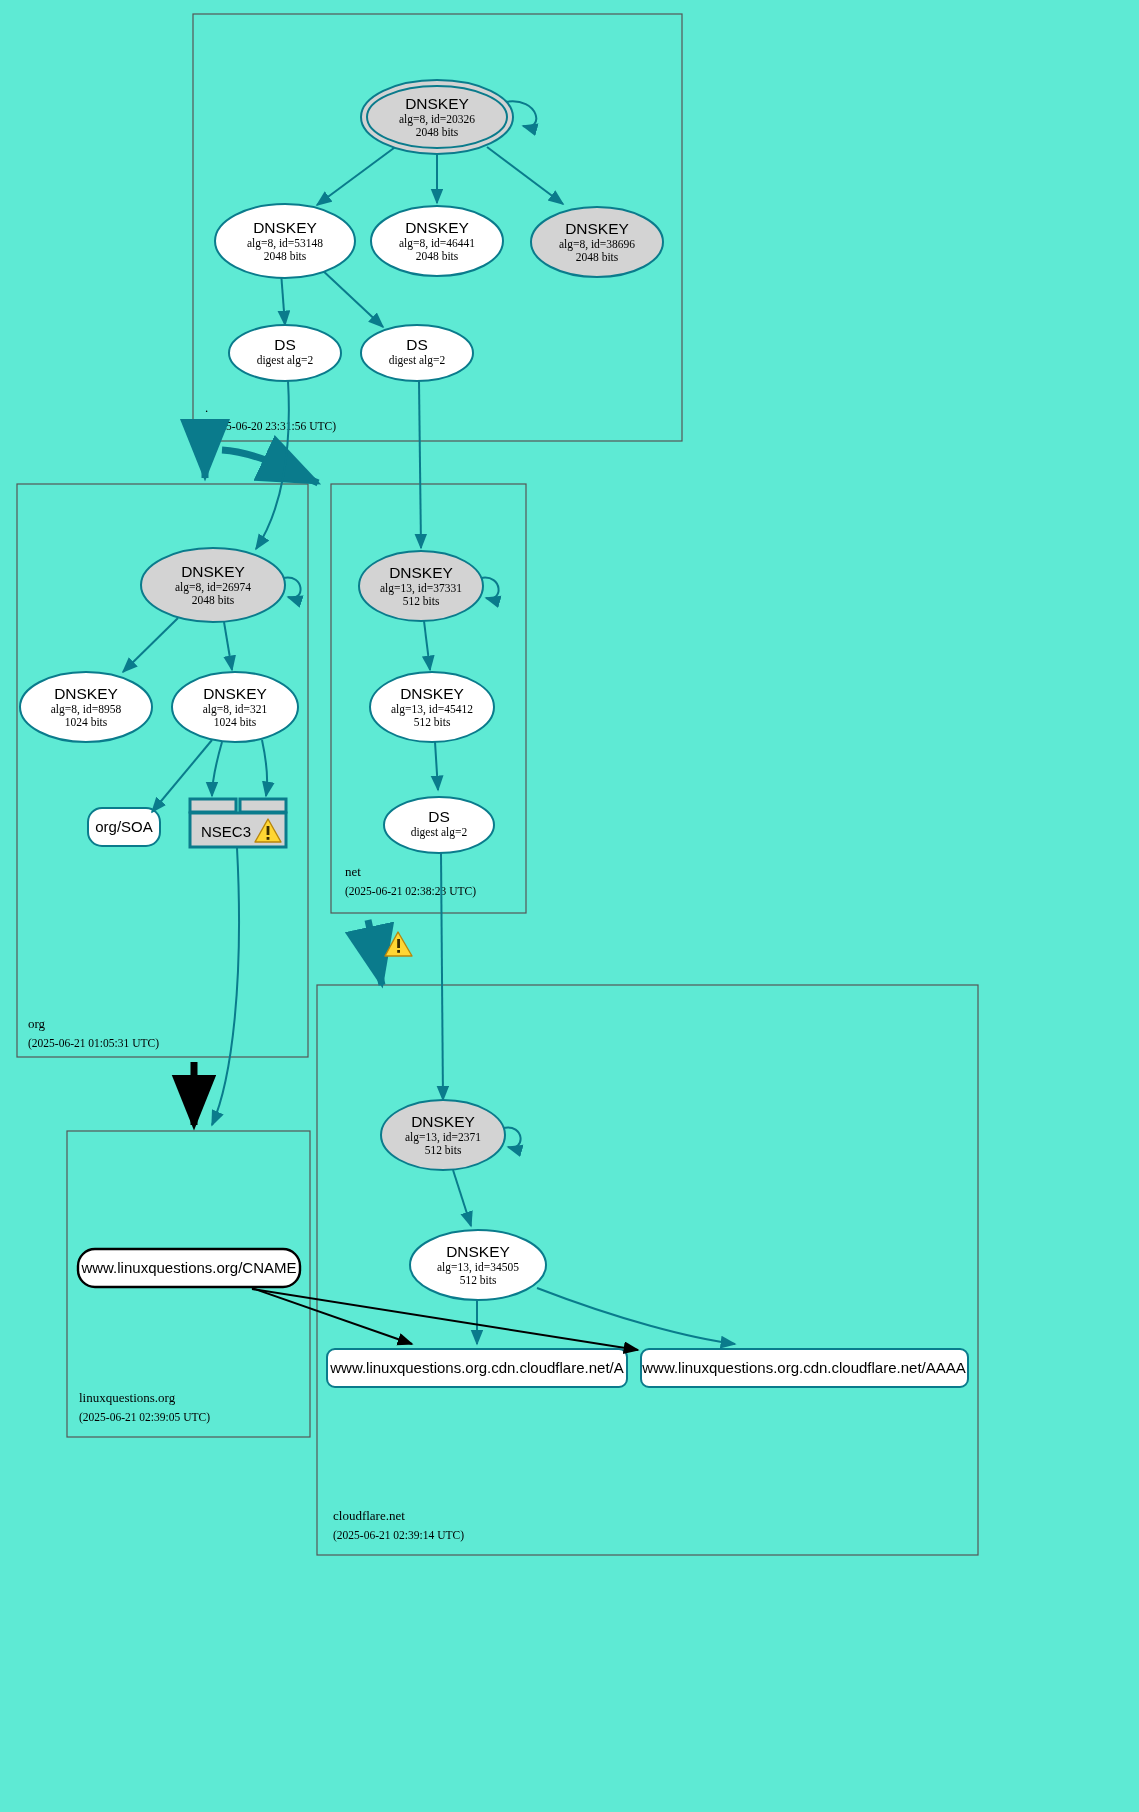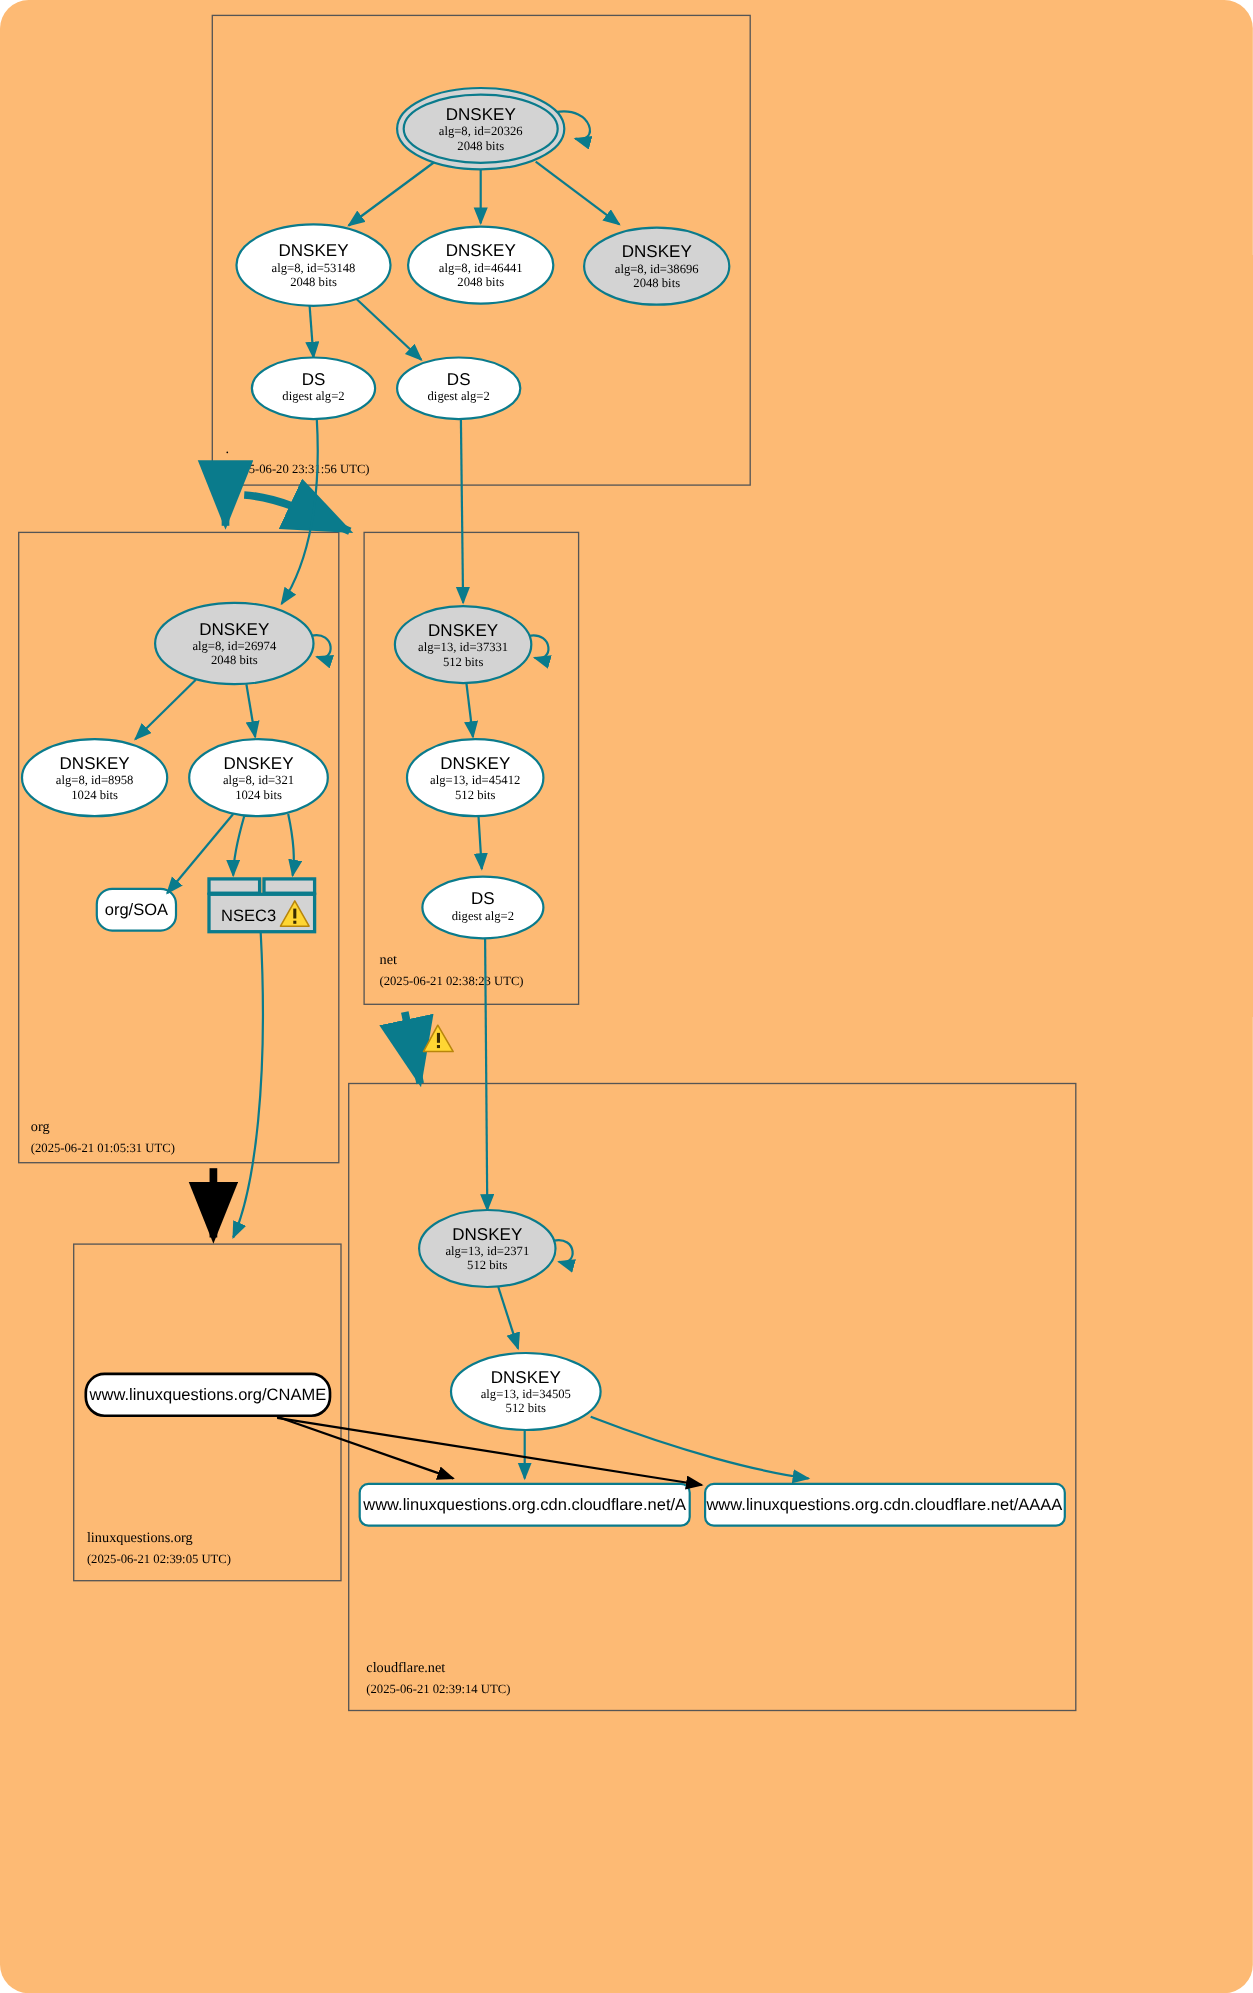--- a/index.html
+++ b/index.html
@@ -7,23 +7,22 @@
     padding: 0;
     background: #ffffff;
   }
   body {
     font-family: "Liberation Sans", sans-serif;
   }
   #canvas {
     position: relative;
     width: 1139px;
     height: 1812px;
-    background: #fdba74;
+    background: #5eead4;
     overflow: hidden;
-    border-radius: 26px;
   }
   svg#diagram {
     position: absolute;
     top: 0;
     left: 0;
     width: 1139px;
     height: 1812px;
   }
   .zone-box {
     fill: none;

